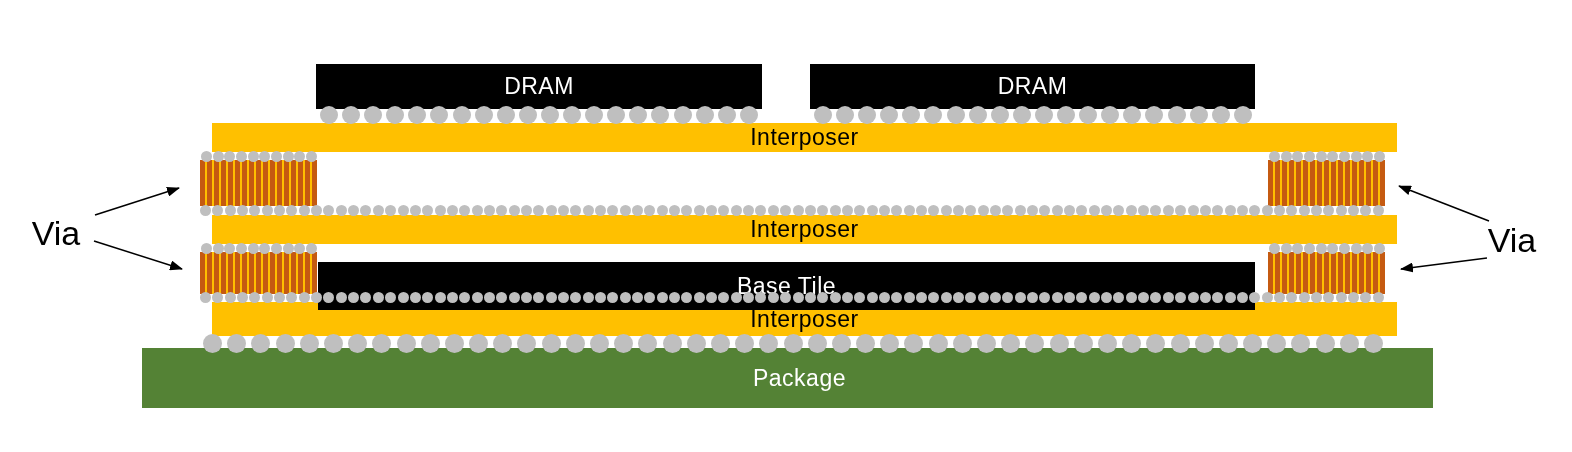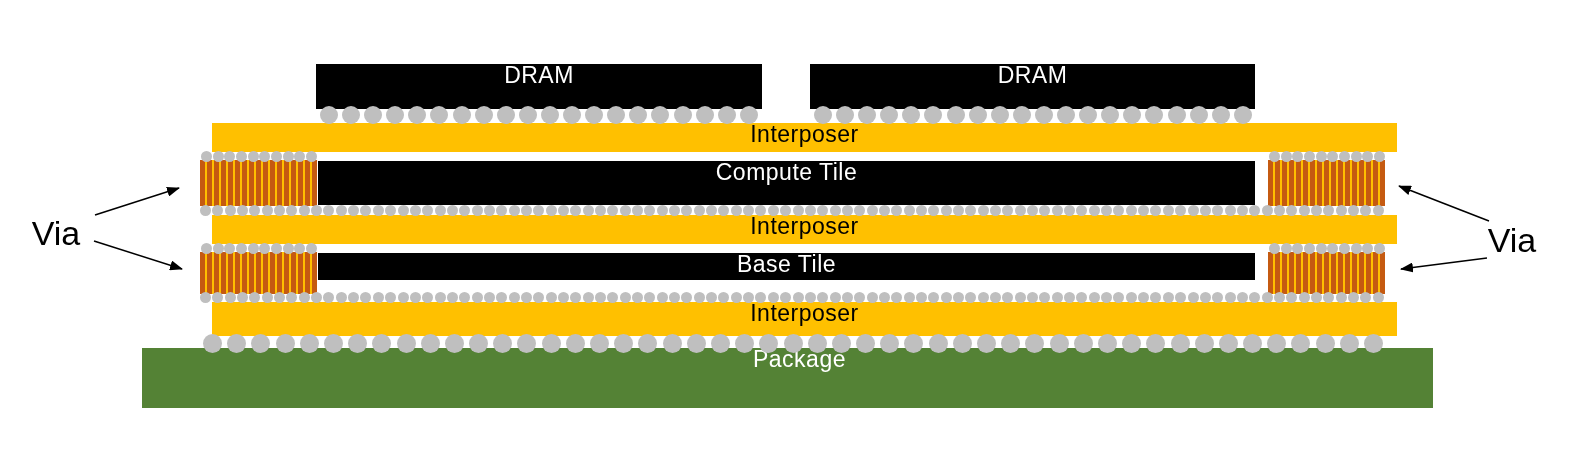--- a/index.html
+++ b/index.html
@@ -11,21 +11,21 @@
   .canvas {
     position: relative;
     width: 1572px;
     height: 452px;
     background: var(--background, #FFFFFF);
     overflow: hidden;
   }
   .layer {
     position: absolute;
     display: flex;
-    align-items: flex-start;
+    align-items: center;
     justify-content: center;
     box-sizing: border-box;
     z-index: 1;
   }
   .lbl {
     font-size: 23px;
     letter-spacing: 0.5px;
     white-space: nowrap;
     line-height: 1;
   }
@@ -99,25 +99,22 @@
     <span class="lbl">Interposer</span>
   </div>
 
   <div class="layer die" style="left:316px; top:64px; width:446px; height:45px;">
     <span class="lbl">DRAM</span>
   </div>
   <div class="layer die" style="left:810px; top:64px; width:445px; height:45px;">
     <span class="lbl">DRAM</span>
   </div>
 
-  <div class="layer die" style="left:318px; top:161px; width:937px; height:44px;">
-    <span class="lbl">Compute Tile</span>
-  </div>
-
-  <div class="layer die" style="left:318px; top:253px; width:937px; height:27px;">
+
+  <div class="layer die" style="left:318px; top:262px; width:937px; height:48px;">
     <span class="lbl">Base Tile</span>
   </div>
 
   <div class="via-block" style="left:200px; top:160px; width:117px; height:46px;"></div>
   <div class="via-block" style="left:1268px; top:160px; width:117px; height:46px;"></div>
   <div class="via-block" style="left:200px; top:252px; width:117px; height:42px;"></div>
   <div class="via-block" style="left:1268px; top:252px; width:117px; height:42px;"></div>
 
   <div class="bump-row bumps-lg" style="left:320px; top:106px; width:438px; height:18px;">
       <span class="bump"></span>

